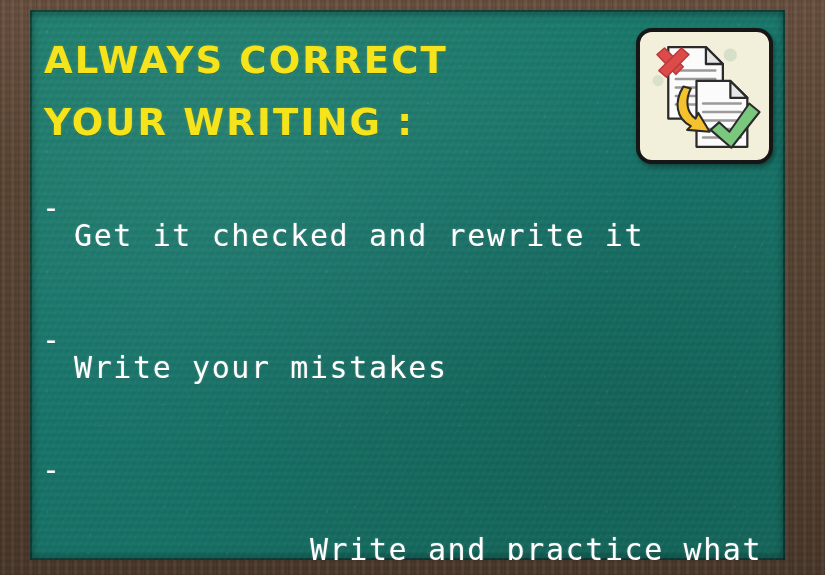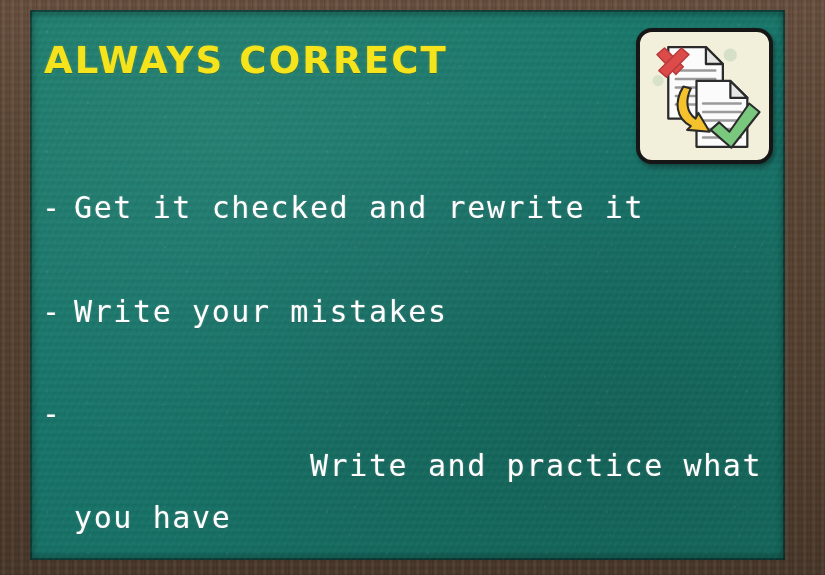--- a/index.html
+++ b/index.html
@@ -123,21 +123,21 @@
     letter-spacing: 1.6px;
     line-height: 52px;
     text-shadow: 0 0 2px rgba(255,255,255,0.30), 0 1px 0 rgba(0,0,0,0.18);
   }
   .bullet-row.r1 { margin-bottom: 52px; }
   .bullet-row.r2 { margin-bottom: 50px; }
   .bullet-dash {
     width: 32px;
     flex: 0 0 32px;
   }
-  .bullet-text { white-space: pre-wrap; }
+  .bullet-text { white-space: pre-wrap; margin-top: 28px; }
 
   
   .icon-card {
     position: absolute;
     left: 606px;
     top: 18px;
     width: 137px;
     height: 136px;
     border-radius: 16px;
     background:
@@ -154,20 +154,21 @@
 </head>
 <body>
 
 <div class="board-frame">
 
   <div class="chalkboard">
     <div class="content">
 
       <div class="title-block">
         <div class="title-line">ALWAYS CORRECT</div>
+        <div class="title-line">YOUR WRITING :</div>
       </div>
 
       <div class="bullets">
 
         <div class="bullet-row r1">
           <span class="bullet-dash">-</span>
           <span class="bullet-text">Get it checked and rewrite it</span>
         </div>
 
         <div class="bullet-row r2">

